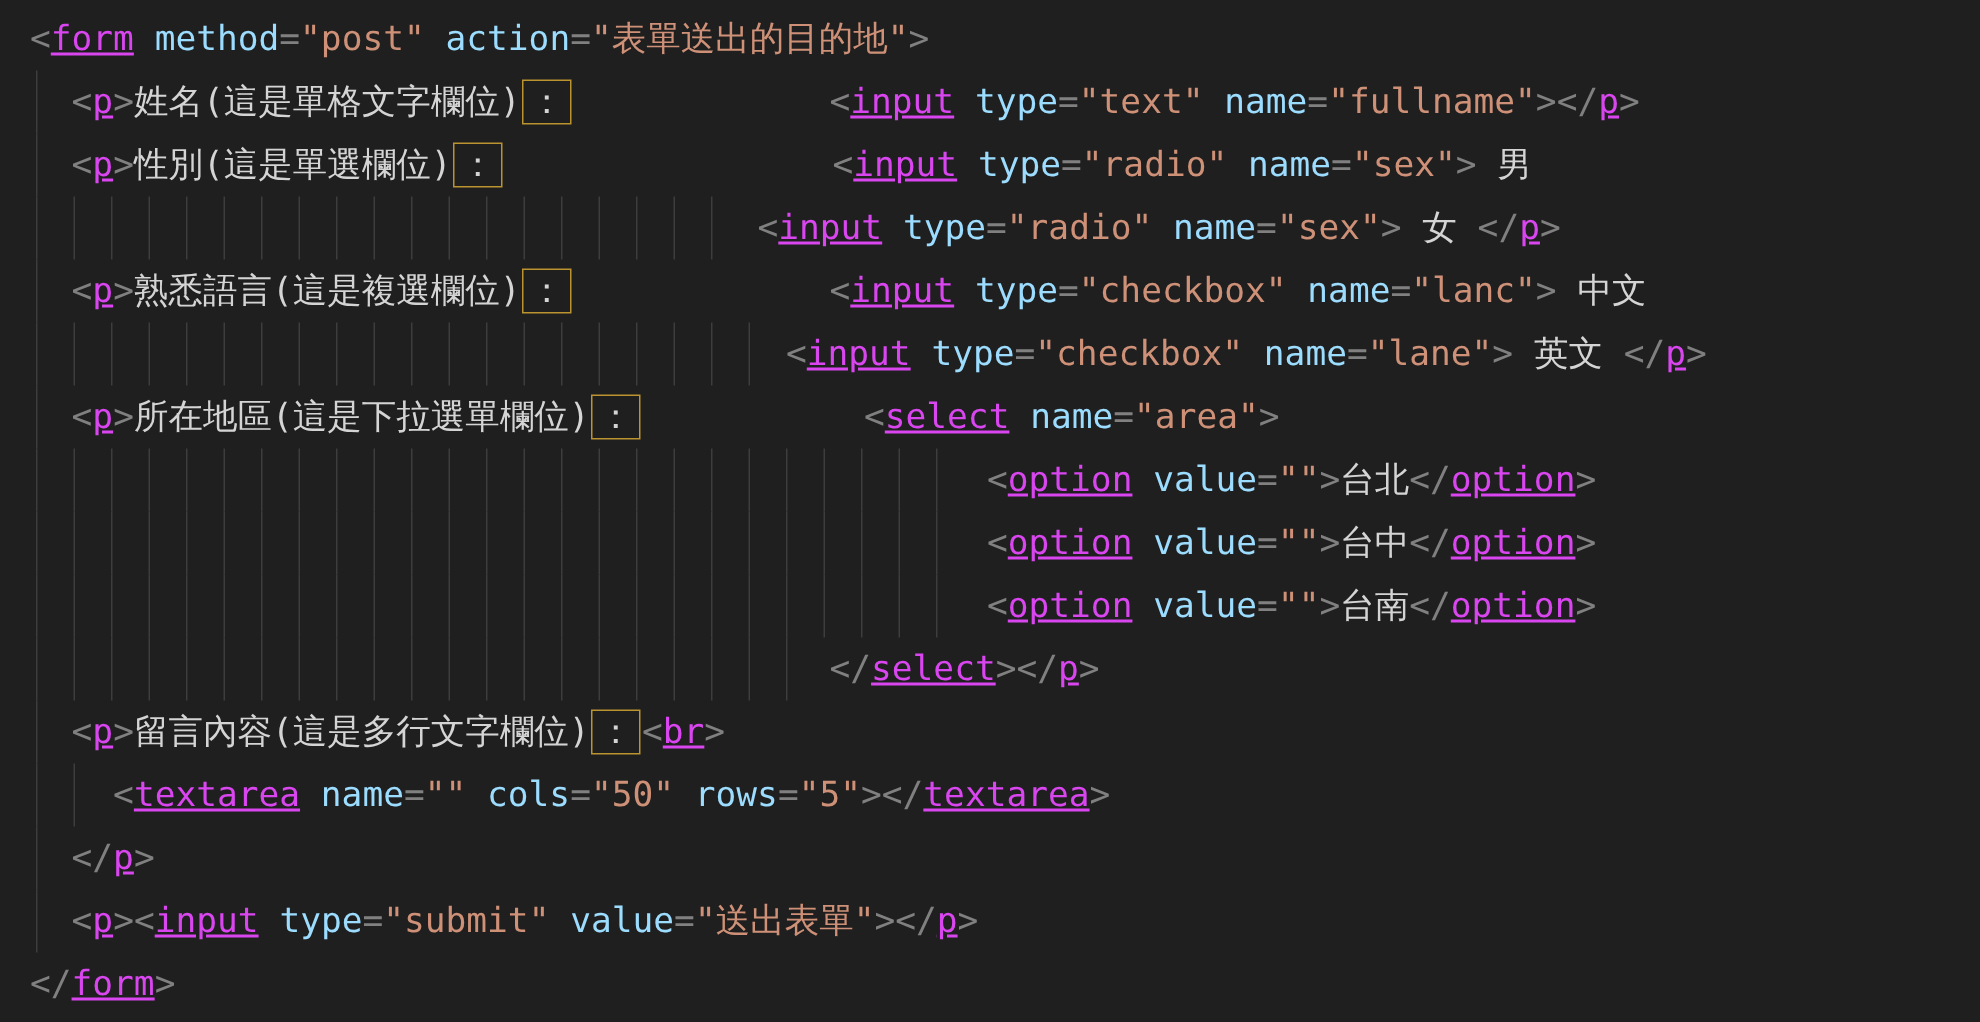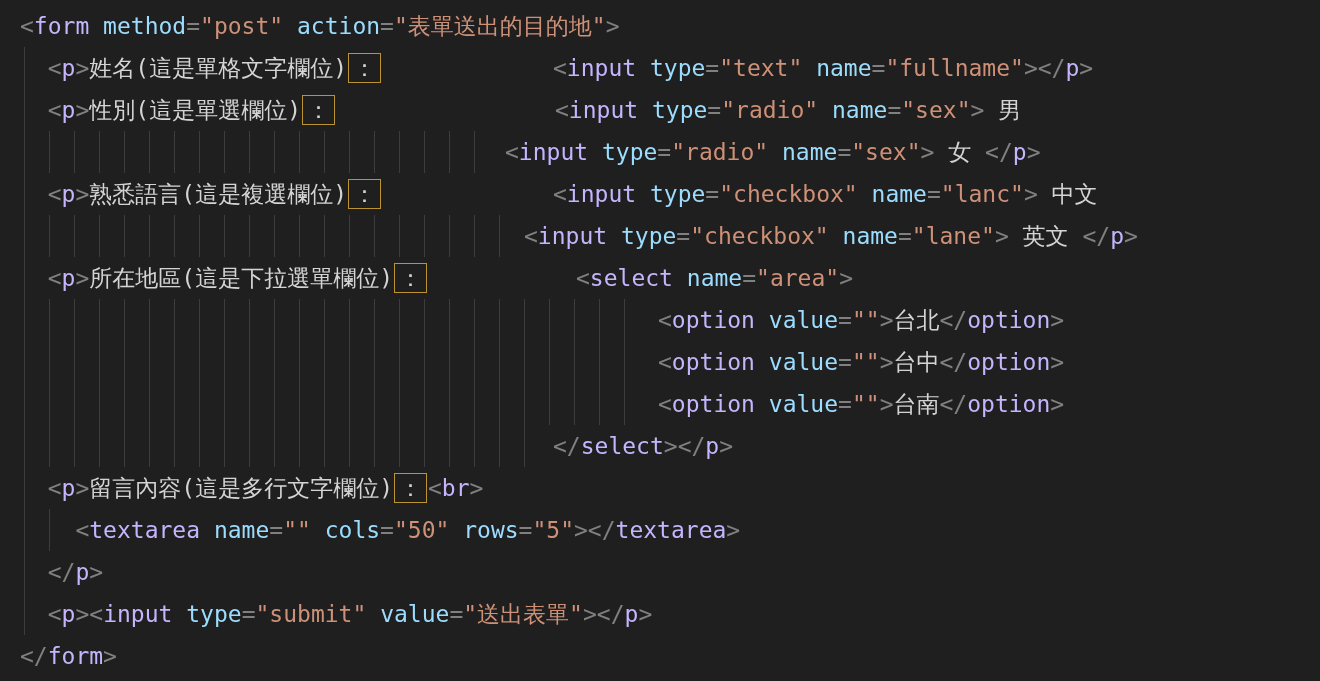--- a/index.html
+++ b/index.html
@@ -31,21 +31,21 @@
     top:0;bottom:0;
     width:1px;
     background:#3d3d3d;
   }
   .tail{
     position:absolute;
     top:0;
     white-space:pre;
   }
   .c-p{color:#808080;}   
-  .c-t{color:#c4b5fd;}   
+  .c-t{color:#d946ef;text-decoration:underline;}   
   .c-a{color:#9cdcfe;}   
   .c-s{color:#ce9178;}   
   .c-x{color:#d4d4d4;}   
   .ubox{
     color:#d4d4d4;
     border:1px solid #bb9430;
     padding:1px 4px;
     margin:0 1px;
   }
 </style>

